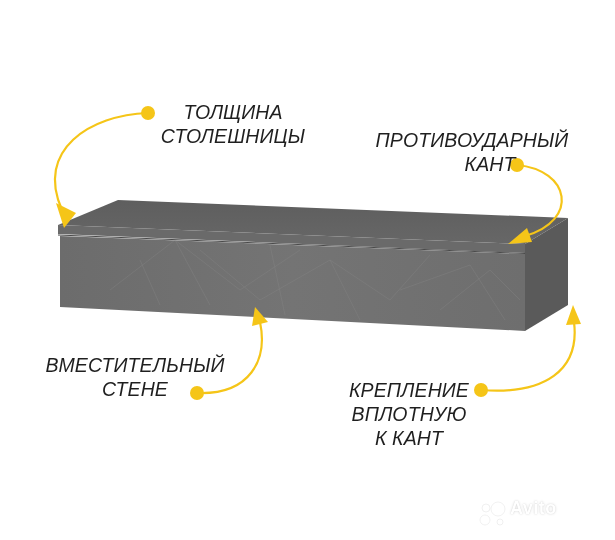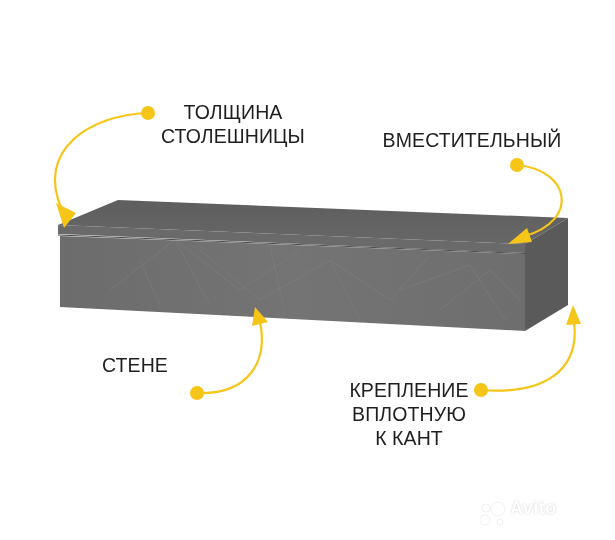--- a/index.html
+++ b/index.html
@@ -1,20 +1,20 @@
 <!DOCTYPE html>
 <html><head>
 <meta charset="utf-8">
 <style>
   html, body { margin: 0; padding: 0; background: #ffffff; }
   body { width: 615px; height: 540px; position: relative; overflow: hidden;
          font-family: "Liberation Sans", "DejaVu Sans", sans-serif; }
   .canvas { position: absolute; left: 0; top: 0; width: 615px; height: 540px; }
   .label { position: absolute; color: #1f1f1f; font-size: 19.5px; line-height: 24px;
-           text-align: center; letter-spacing: 0.1px; white-space: nowrap; }
+           text-align: center; letter-spacing: 0.1px; white-space: nowrap; font-style: italic; }
   .label span { display: block; }
   .watermark { position: absolute; left: 510px; top: 498px; font-size: 18px;
                font-weight: bold; color: #ffffff; letter-spacing: 0.5px;
                text-shadow: 0 0 3px rgba(0,0,0,0.12), 0 0 1px rgba(0,0,0,0.15); }
   .wm-dots { position: absolute; left: 478px; top: 500px; width: 32px; height: 28px; }
 </style>
 </head>
 <body>
 
 <svg class="canvas" viewBox="0 0 615 540" xmlns="http://www.w3.org/2000/svg">
@@ -75,24 +75,26 @@
     <polygon points="573,305 566,325 581,324"></polygon>
   </g>
 </svg>
 
 <div class="label" style="left:158px; top:100px; width:150px;">
   <span>ТОЛЩИНА</span>
   <span>СТОЛЕШНИЦЫ</span>
 </div>
 
 <div class="label" style="left:362px; top:128px; width:220px;">
-  <span>ВМЕСТИТЕЛЬНЫЙ</span>
+  <span>ПРОТИВОУДАРНЫЙ</span>
+  <span style="padding-left:36px;">КАНТ</span>
 </div>
 
 <div class="label" style="left:32px; top:353px; width:206px;">
+  <span>ВМЕСТИТЕЛЬНЫЙ</span>
   <span>СТЕНЕ</span>
 </div>
 
 <div class="label" style="left:335px; top:378px; width:148px;">
   <span>КРЕПЛЕНИЕ</span>
   <span>ВПЛОТНУЮ</span>
   <span>К КАНТ</span>
 </div>
 
 <svg class="wm-dots" viewBox="0 0 32 28">

